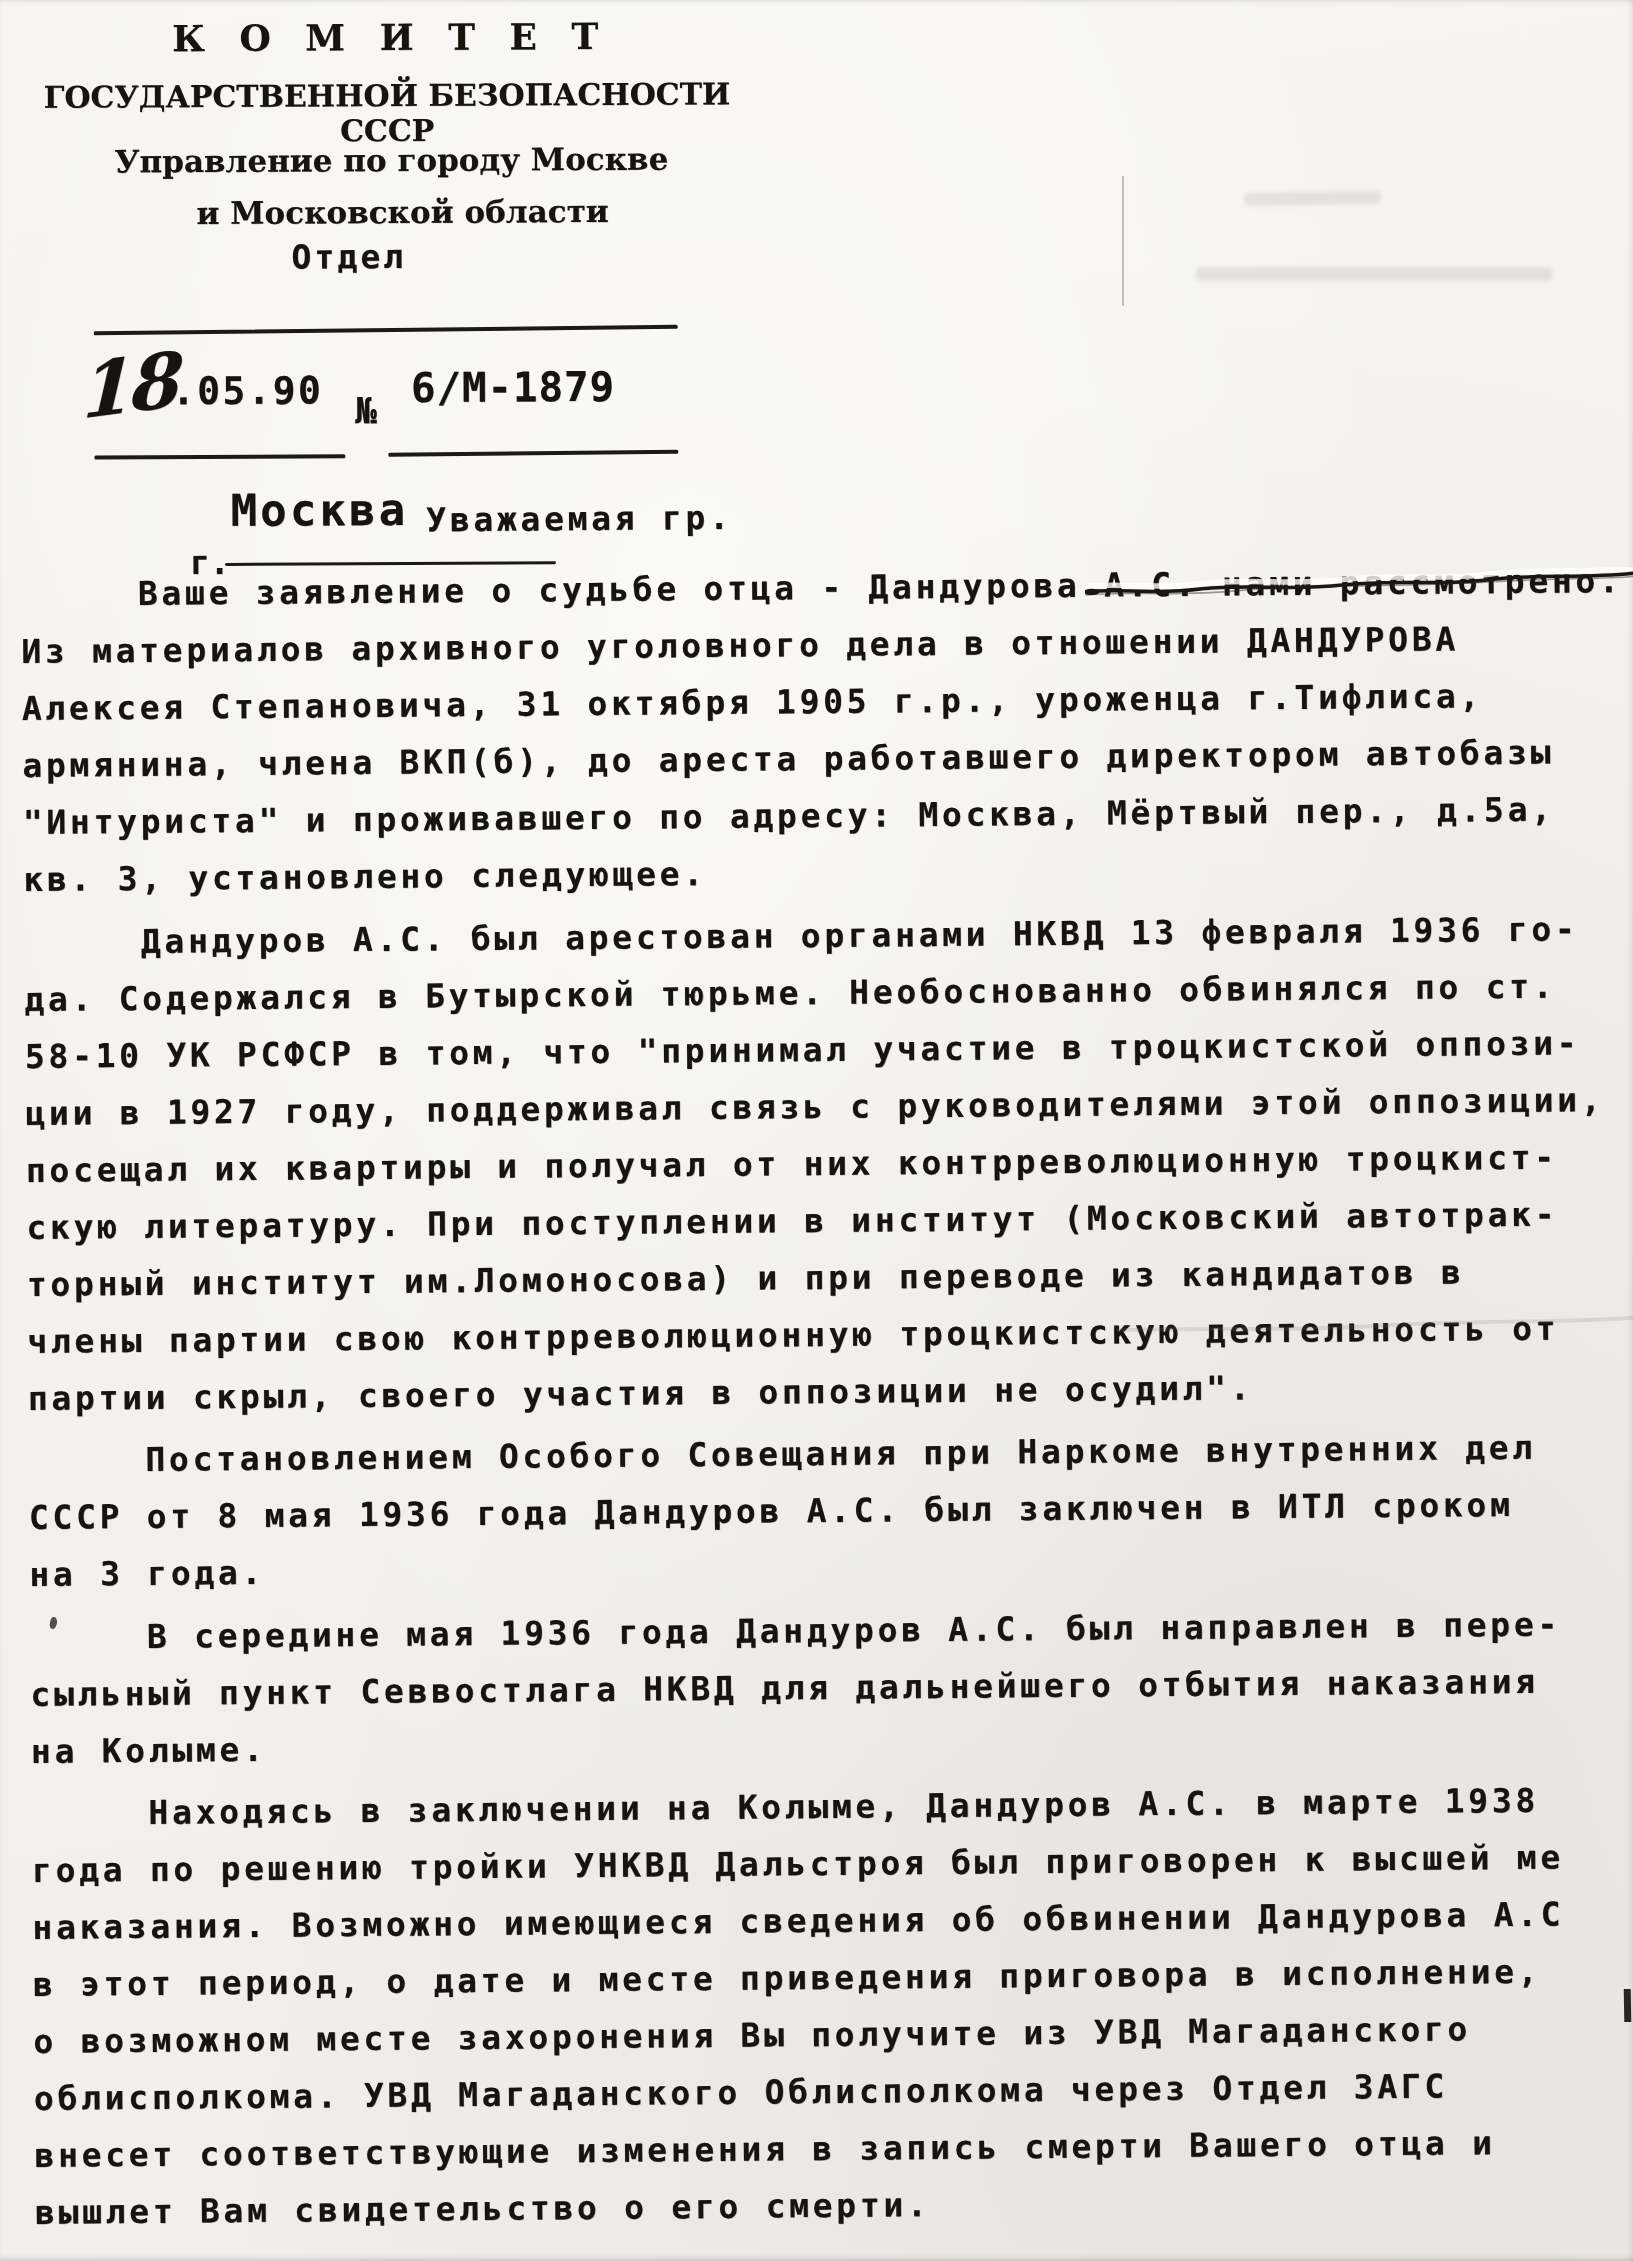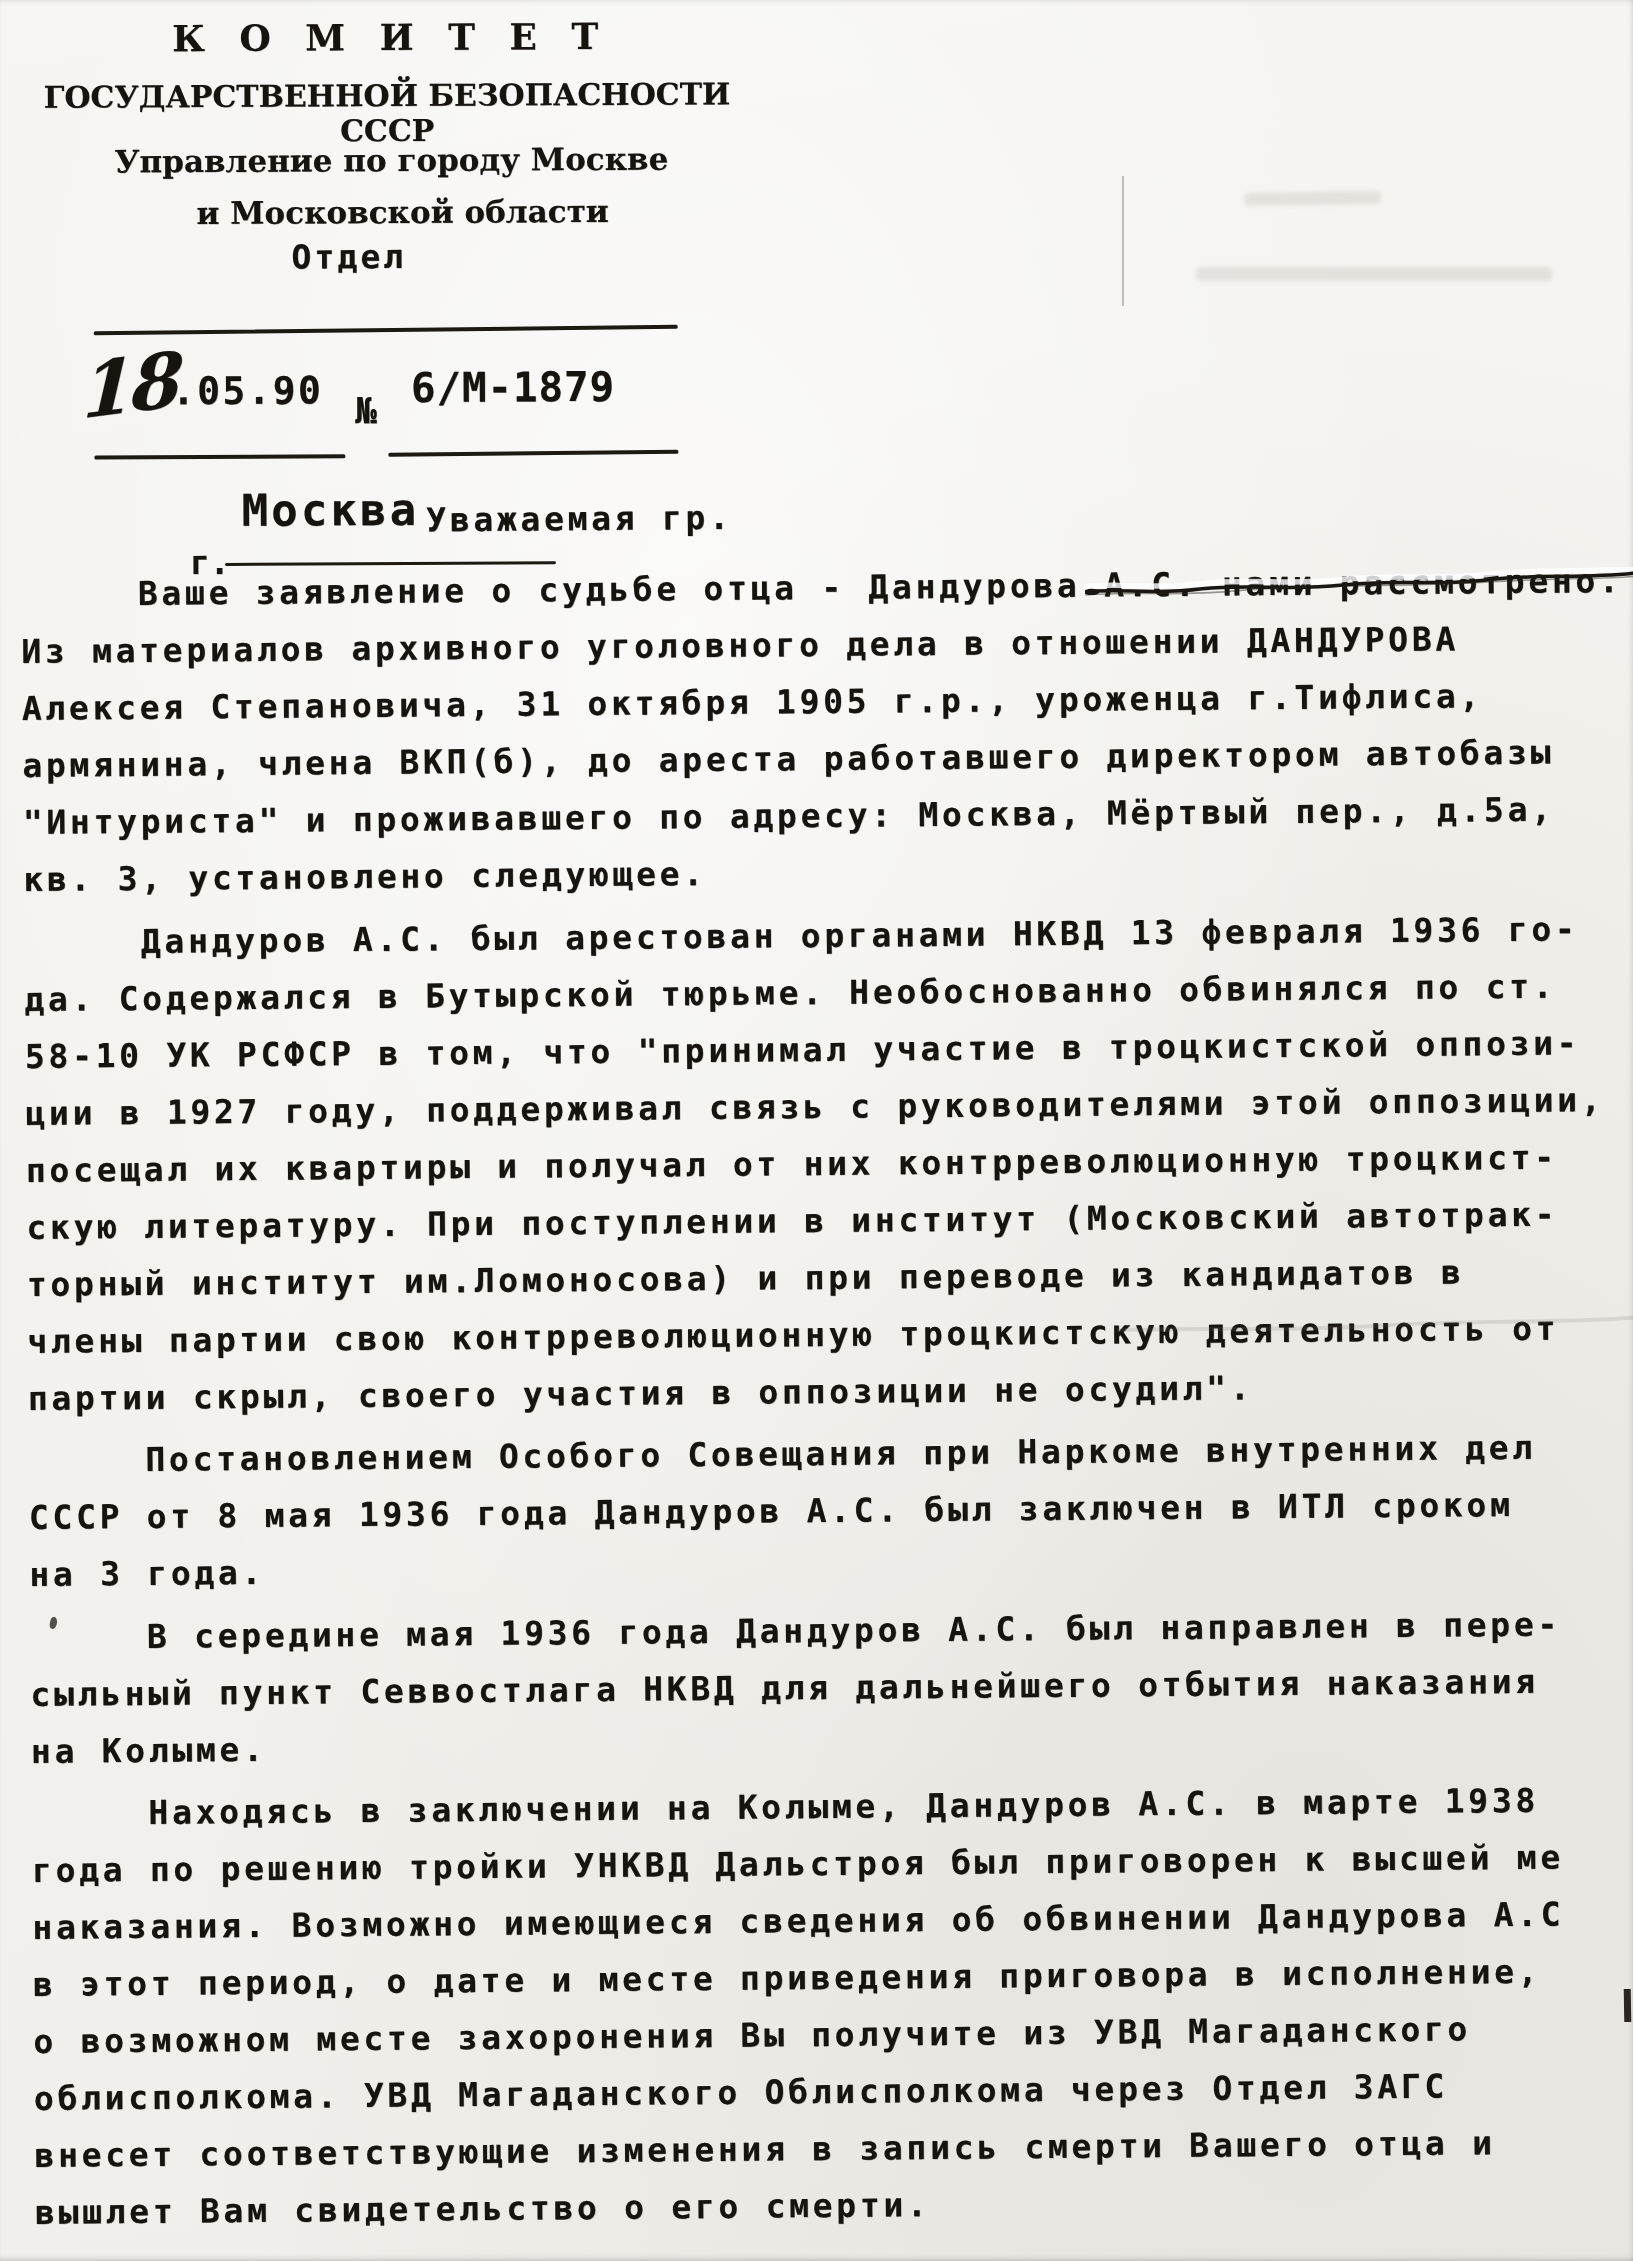--- a/index.html
+++ b/index.html
@@ -33,21 +33,21 @@
   .rule1{top:328px;left:92px;width:584px;height:3.9px;transform:rotate(-0.35deg);}
   .rule2a{top:454px;left:92px;width:251px;height:3.9px;}
   .rule2b{top:452px;left:386px;width:290px;height:3.9px;transform:rotate(-0.3deg);}
   .rule3{top:562px;left:222px;width:331px;height:3.1px;}
   .hand-date{top:340px;left:81px;font-style:italic;font-size:75px;
              transform:rotate(-7deg) skewX(-10deg);letter-spacing:-3.1px;}
   .typed-date{top:368px;left:170px;font-size:38px;letter-spacing:2.3px;}
   .num-sign{top:390px;left:353px;font-size:36px;}
   .num-value{top:364px;left:409px;font-size:41px;letter-spacing:0.8px;}
   .city-prefix{top:542px;left:187px;font-size:33px;}
-  .city-name{top:484px;left:239px;font-size:44px;letter-spacing:3.1px;}
+  .city-name{top:484px;left:228px;font-size:44px;letter-spacing:3.1px;}
 
   
   .letter-body{
     position:absolute;left:20px;top:495px;width:1609px;
     font-size:33px;line-height:57px;letter-spacing:3.7px;
     transform:rotate(-0.5deg);transform-origin:0 0;
   }
   .line{white-space:nowrap;}
   .salutation{padding-left:406px;margin-bottom:14px;}
   .para{margin-top:5.5px;}

